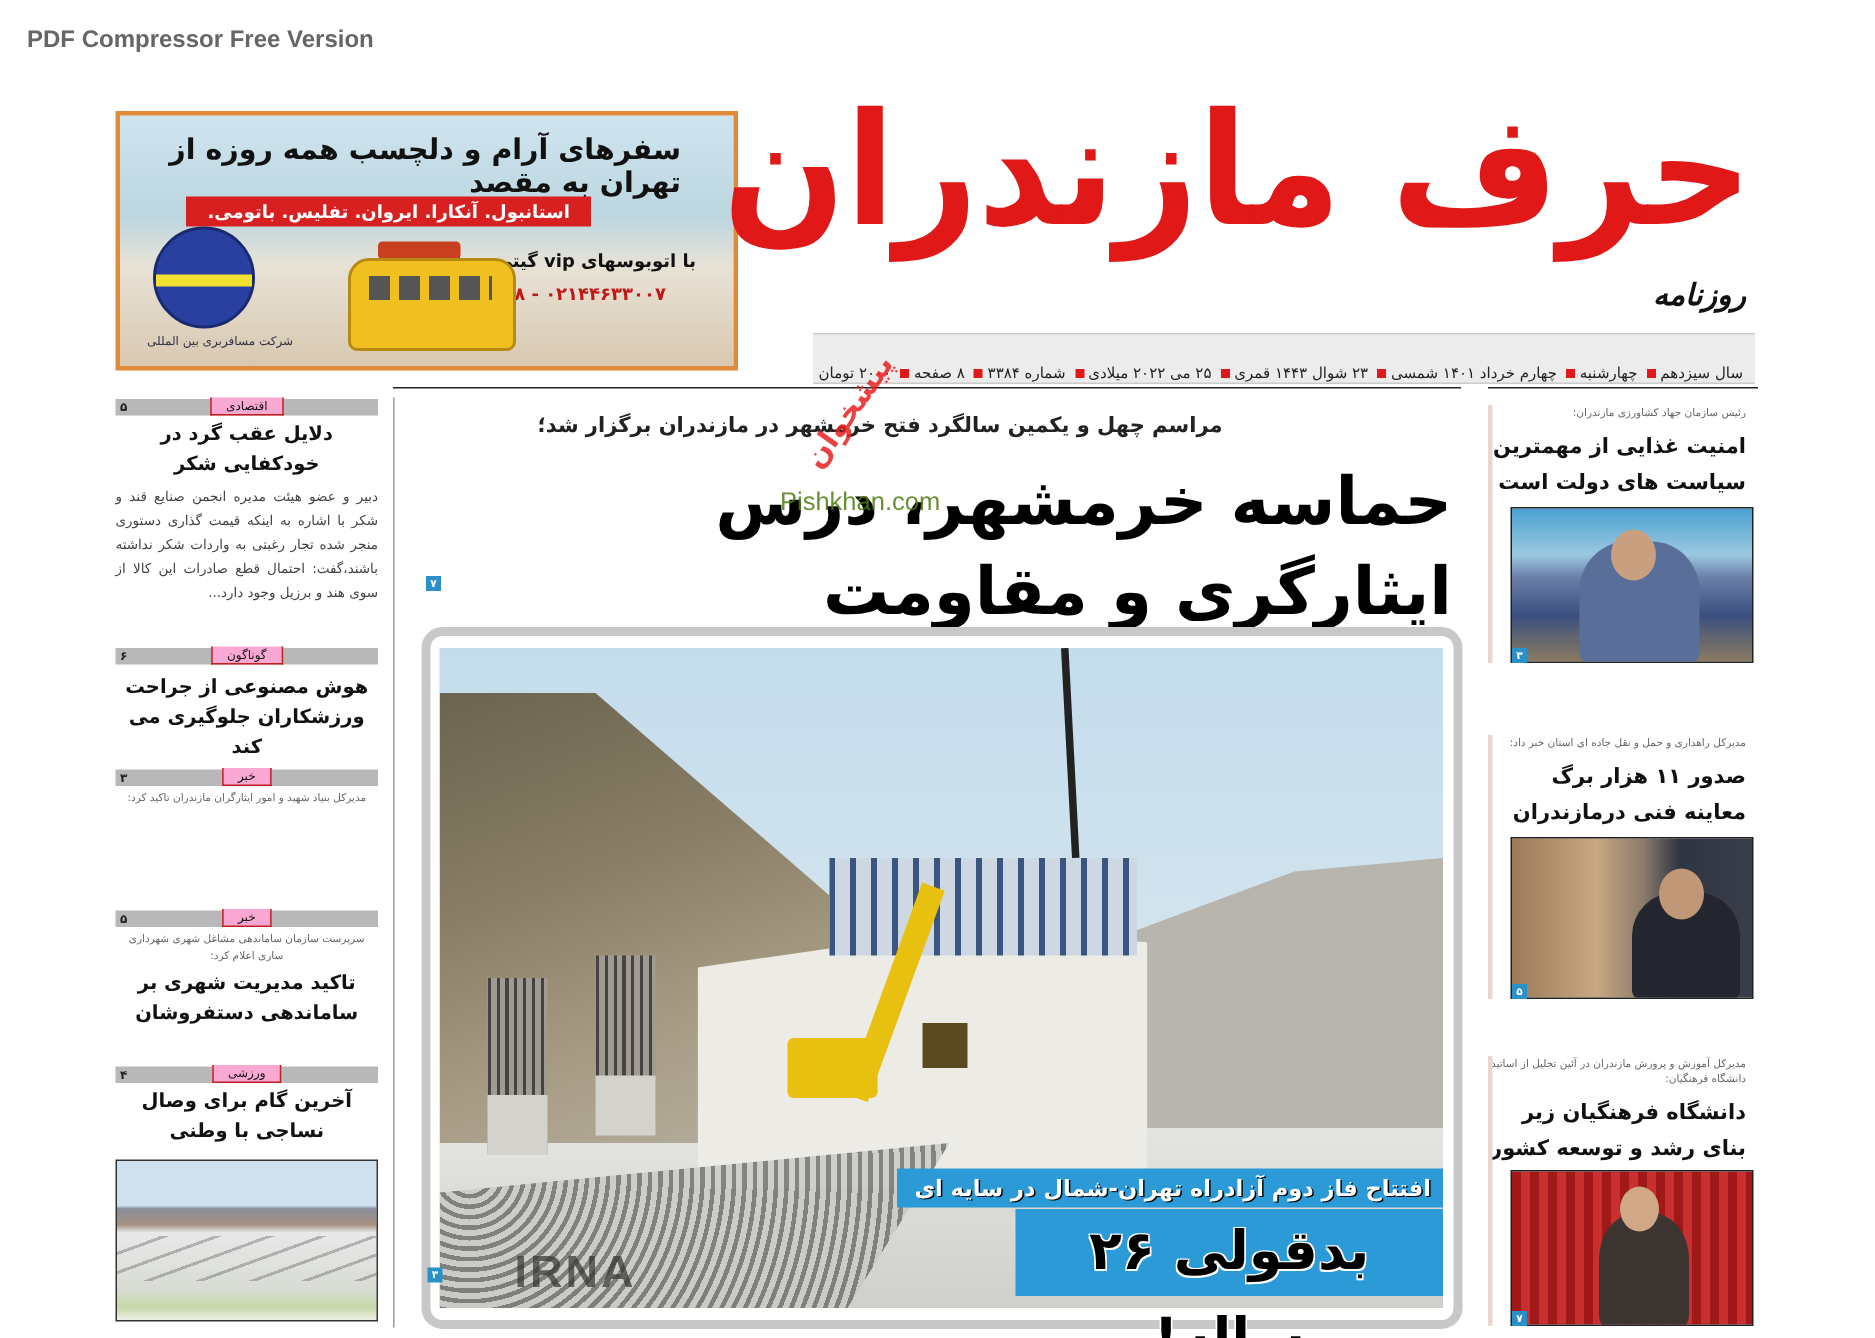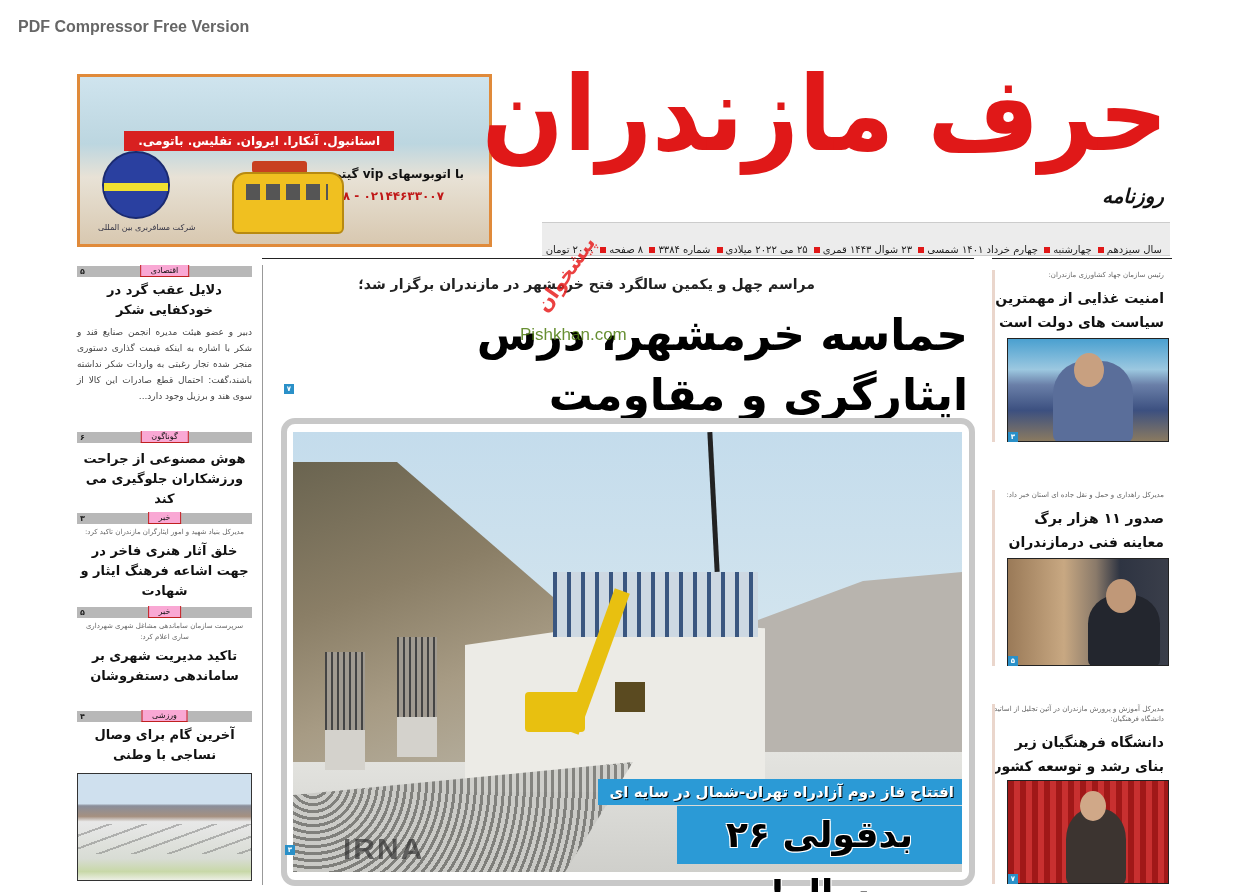--- a/index.html
+++ b/index.html
@@ -80,20 +80,21 @@
   .r-img2 { background: linear-gradient(90deg, #9a7a58 0%, #c8a882 35%, #8a7a6a 55%, #2e3442 70%, #3a3e4a 100%); }
   .r-img3 { background: repeating-linear-gradient(90deg, #a01818 0 6px, #c83030 6px 12px); }
   .person { position: absolute; border-radius: 40% 40% 10% 10%; }
 </style>
 </head>
 <body>
 
 <div class="watermark-top">PDF Compressor Free Version</div>
 
 <div class="ad">
+  <div class="ad-title">سفرهای آرام و دلچسب همه روزه از تهران به مقصد</div>
   <div class="ad-dest">استانبول. آنکارا. ایروان. تفلیس. باتومی.</div>
   <div class="ad-line">با اتوبوسهای vip گیتی پیما ایران</div>
   <div class="ad-phone">۰۲۱۴۴۶۳۳۰۰۷ - ۸</div>
   <div class="ad-logo"></div>
   <div class="ad-logo-sub">شرکت مسافربری بین المللی</div>
   <div class="ad-bus-roof"></div>
   <div class="ad-bus"></div>
 </div>
 
 <div class="logo">حرف مازندران</div>
@@ -129,21 +130,20 @@
   </div>
   <div class="l-head" style="margin-top:6px;">هوش مصنوعی از جراحت ورزشکاران جلوگیری می کند</div>
 </div>
 
 <div class="lcol" style="top:513px;">
   <div class="cat-bar">
     <span class="cat">خبر</span>
     <span class="pg">۳</span>
   </div>
   <div class="l-kicker">مدیرکل بنیاد شهید و امور ایثارگران مازندران تاکید کرد:</div>
-  <div class="l-head">خلق آثار هنری فاخر در جهت اشاعه فرهنگ ایثار و شهادت</div>
 </div>
 
 <div class="lcol" style="top:607px;">
   <div class="cat-bar">
     <span class="cat">خبر</span>
     <span class="pg">۵</span>
   </div>
   <div class="l-kicker">سرپرست سازمان ساماندهی مشاغل شهری شهرداری ساری اعلام کرد:</div>
   <div class="l-head">تاکید مدیریت شهری بر ساماندهی دستفروشان</div>
 </div>

